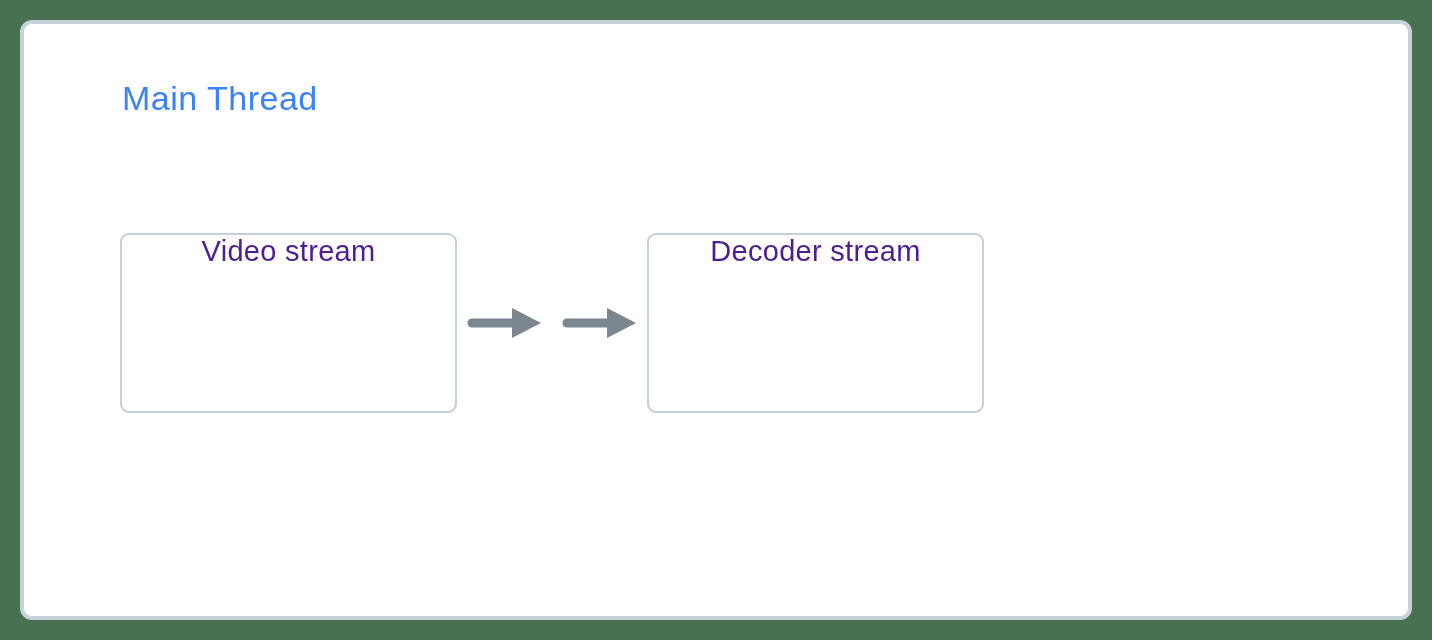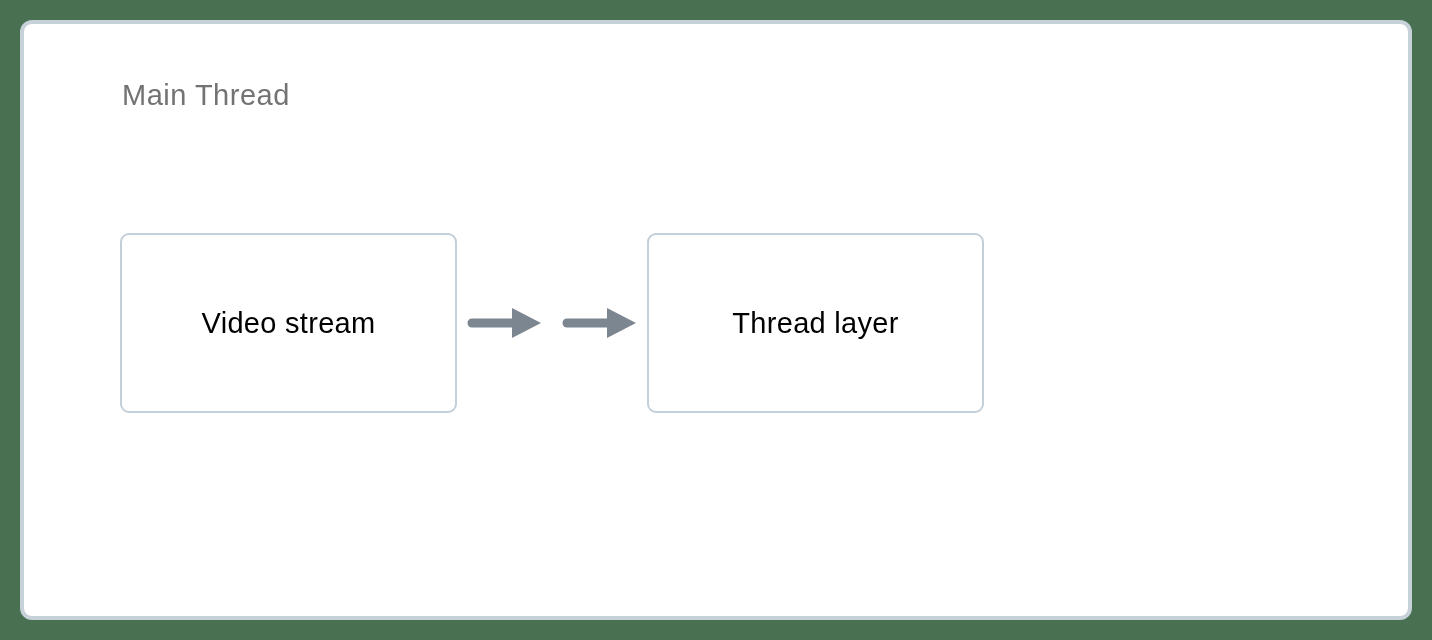--- a/index.html
+++ b/index.html
@@ -17,43 +17,42 @@
     width: 1392px;
     height: 600px;
     background: #ffffff;
     border: 4px solid #c7d1da;
     border-radius: 12px;
   }
   .thread-label {
     position: absolute;
     left: 98px;
     top: 55px;
-    font-size: 29px;
+    font-size: 34px;
     letter-spacing: 0.5px;
-    color: #737373;
+    color: #3b82f6;
   }
   .flow-row {
     position: absolute;
     left: 96px;
     top: 209px;
     display: flex;
     align-items: center;
   }
   .node {
     width: 337px;
     height: 180px;
     background: #ffffff;
     border: 2px solid #c3cfd9;
     border-radius: 9px;
     display: flex;
-    align-items: center;
     justify-content: center;
     font-size: 29px;
     letter-spacing: 0.3px;
-    color: #000000;
+    color: #4c1d95;
   }
   .arrow-wrap {
     width: 95px;
     display: flex;
     align-items: center;
     justify-content: center;
   }
   .arrow-wrap svg { display: block; }
 </style>
 </head>
@@ -77,17 +76,17 @@
 
 
     <div class="arrow-wrap">
       <svg width="78" height="36" viewBox="0 0 78 36">
         <line x1="6" y1="18" x2="50" y2="18" stroke="#7b8690" stroke-width="9" stroke-linecap="round"></line>
         <polygon points="46,3 75,18 46,33" fill="#7b8690"></polygon>
       </svg>
     </div>
 
     <div class="node">
-      <span>Thread layer</span>
+      <span>Decoder stream</span>
     </div>
 
   </div>
 </div>
 
 </body></html>

